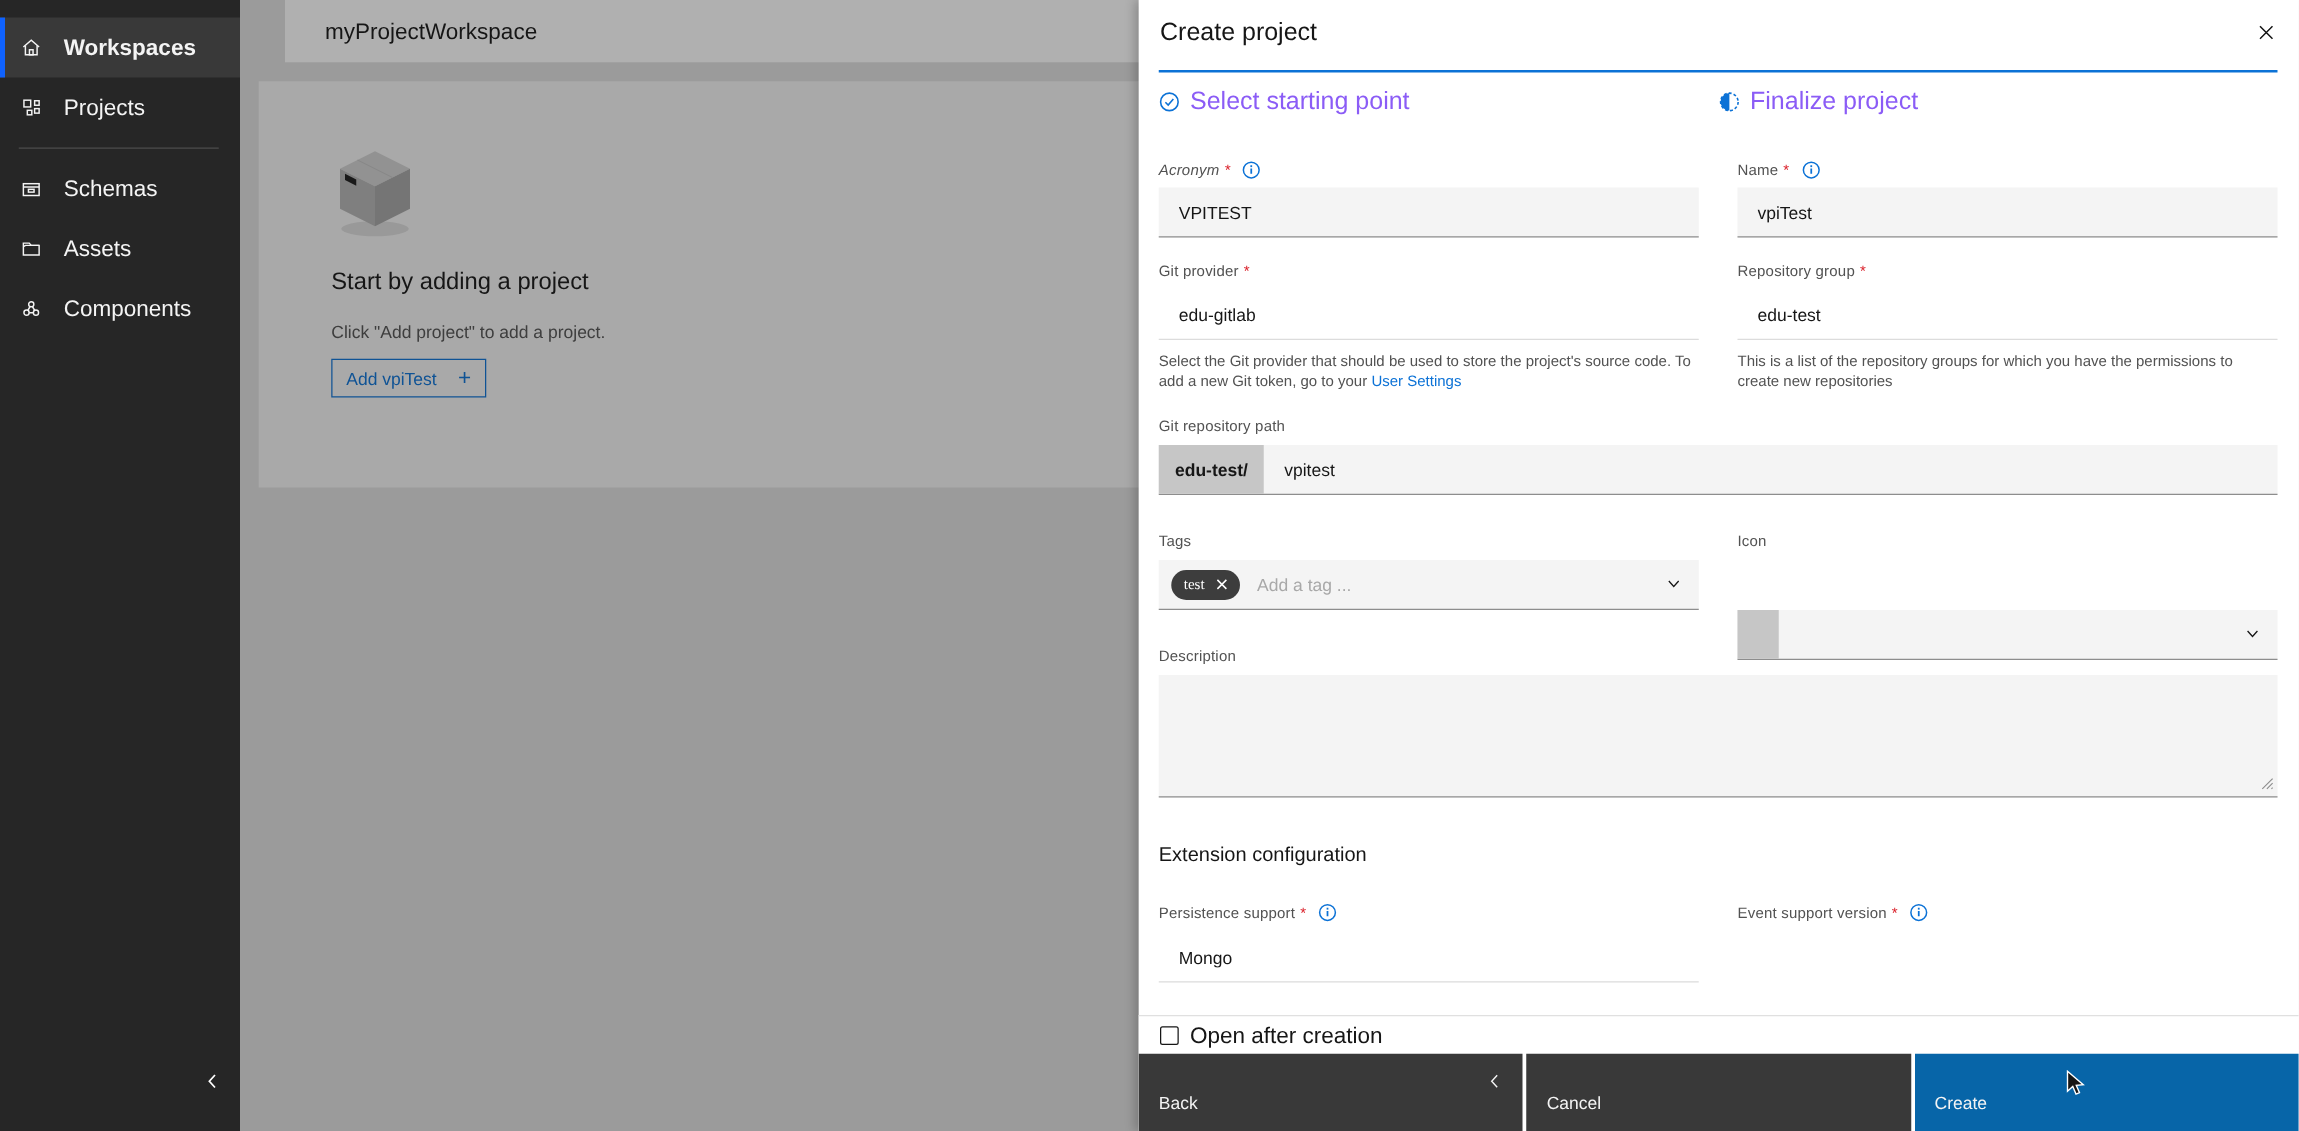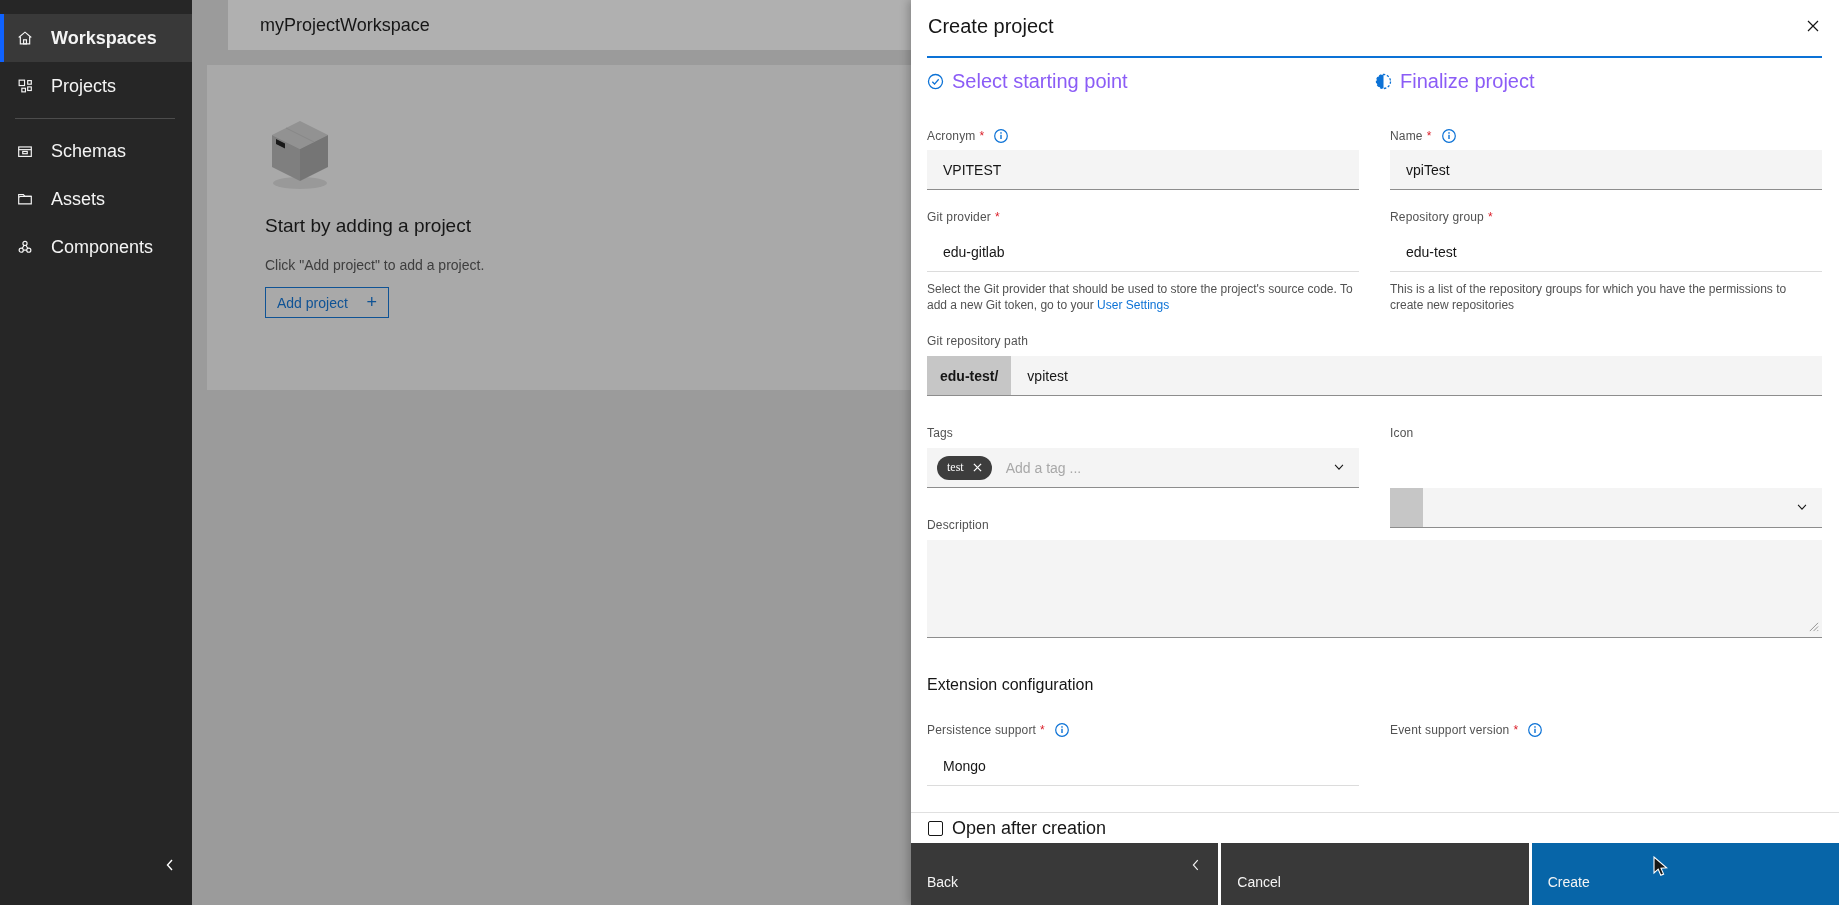--- a/index.html
+++ b/index.html
@@ -169,21 +169,21 @@
         <ellipse cx="33" cy="66" rx="27" ry="6" fill="#dcdcdc"></ellipse>
         <polygon points="33,4 61,18 33,32 5,18" fill="#d2d2d2"></polygon>
         <polygon points="5,18 33,32 33,64 5,50" fill="#b5b5b5"></polygon>
         <polygon points="33,32 61,18 61,50 33,64" fill="#a6a6a6"></polygon>
         <path d="M19 11 L47 25" stroke="#c2c2c2" stroke-width="1" fill="none"></path>
         <polygon points="9,22 18,26.5 18,31.5 9,27" fill="#1a1a1a"></polygon>
       </svg>
       <div class="card-h">Start by adding a project</div>
       <div class="card-s">Click "Add project" to add a project.</div>
       <button class="add-btn">
-        <span>Add project</span>
+        <span>Add vpiTest</span>
         <span style="font-size:18px;font-weight:400;">+</span>
       </button>
     </div>
   </div>
   <div class="m-overlay"></div>
 </div>
 
 <div class="panel">
   <div class="p-title">Create project</div>
   <div class="p-close">
@@ -208,21 +208,21 @@
   <div class="p-step p-step2">
     <span>
       <svg width="17" height="17" viewBox="0 0 16 16" fill="none">
         <circle cx="8" cy="8" r="6.6" stroke="#0c72d6" stroke-width="1.2" stroke-dasharray="2.2 1.6"></circle>
         <path d="M8 1.4 A6.6 6.6 0 0 0 8 14.6 Z" fill="#0c72d6"></path>
       </svg>
     </span>
     <span>Finalize project</span>
   </div>
 
-  <div class="lblrow col1" style="top:128px;">
+  <div class="lblrow col1" style="top:128px;font-style:italic;">
     <span>Acronym</span>
     <span class="req">*</span>
     <span class="inforow">
       <svg width="16" height="16" viewBox="0 0 16 16" fill="none">
         <circle cx="8" cy="8" r="6.3" stroke="#0c72d6" stroke-width="1.2"></circle>
         <rect x="7.3" y="6.8" width="1.4" height="4.2" fill="#0c72d6"></rect>
           <rect x="7.3" y="4.2" width="1.4" height="1.5" fill="#0c72d6"></rect>
       </svg>
     </span>
   </div>

